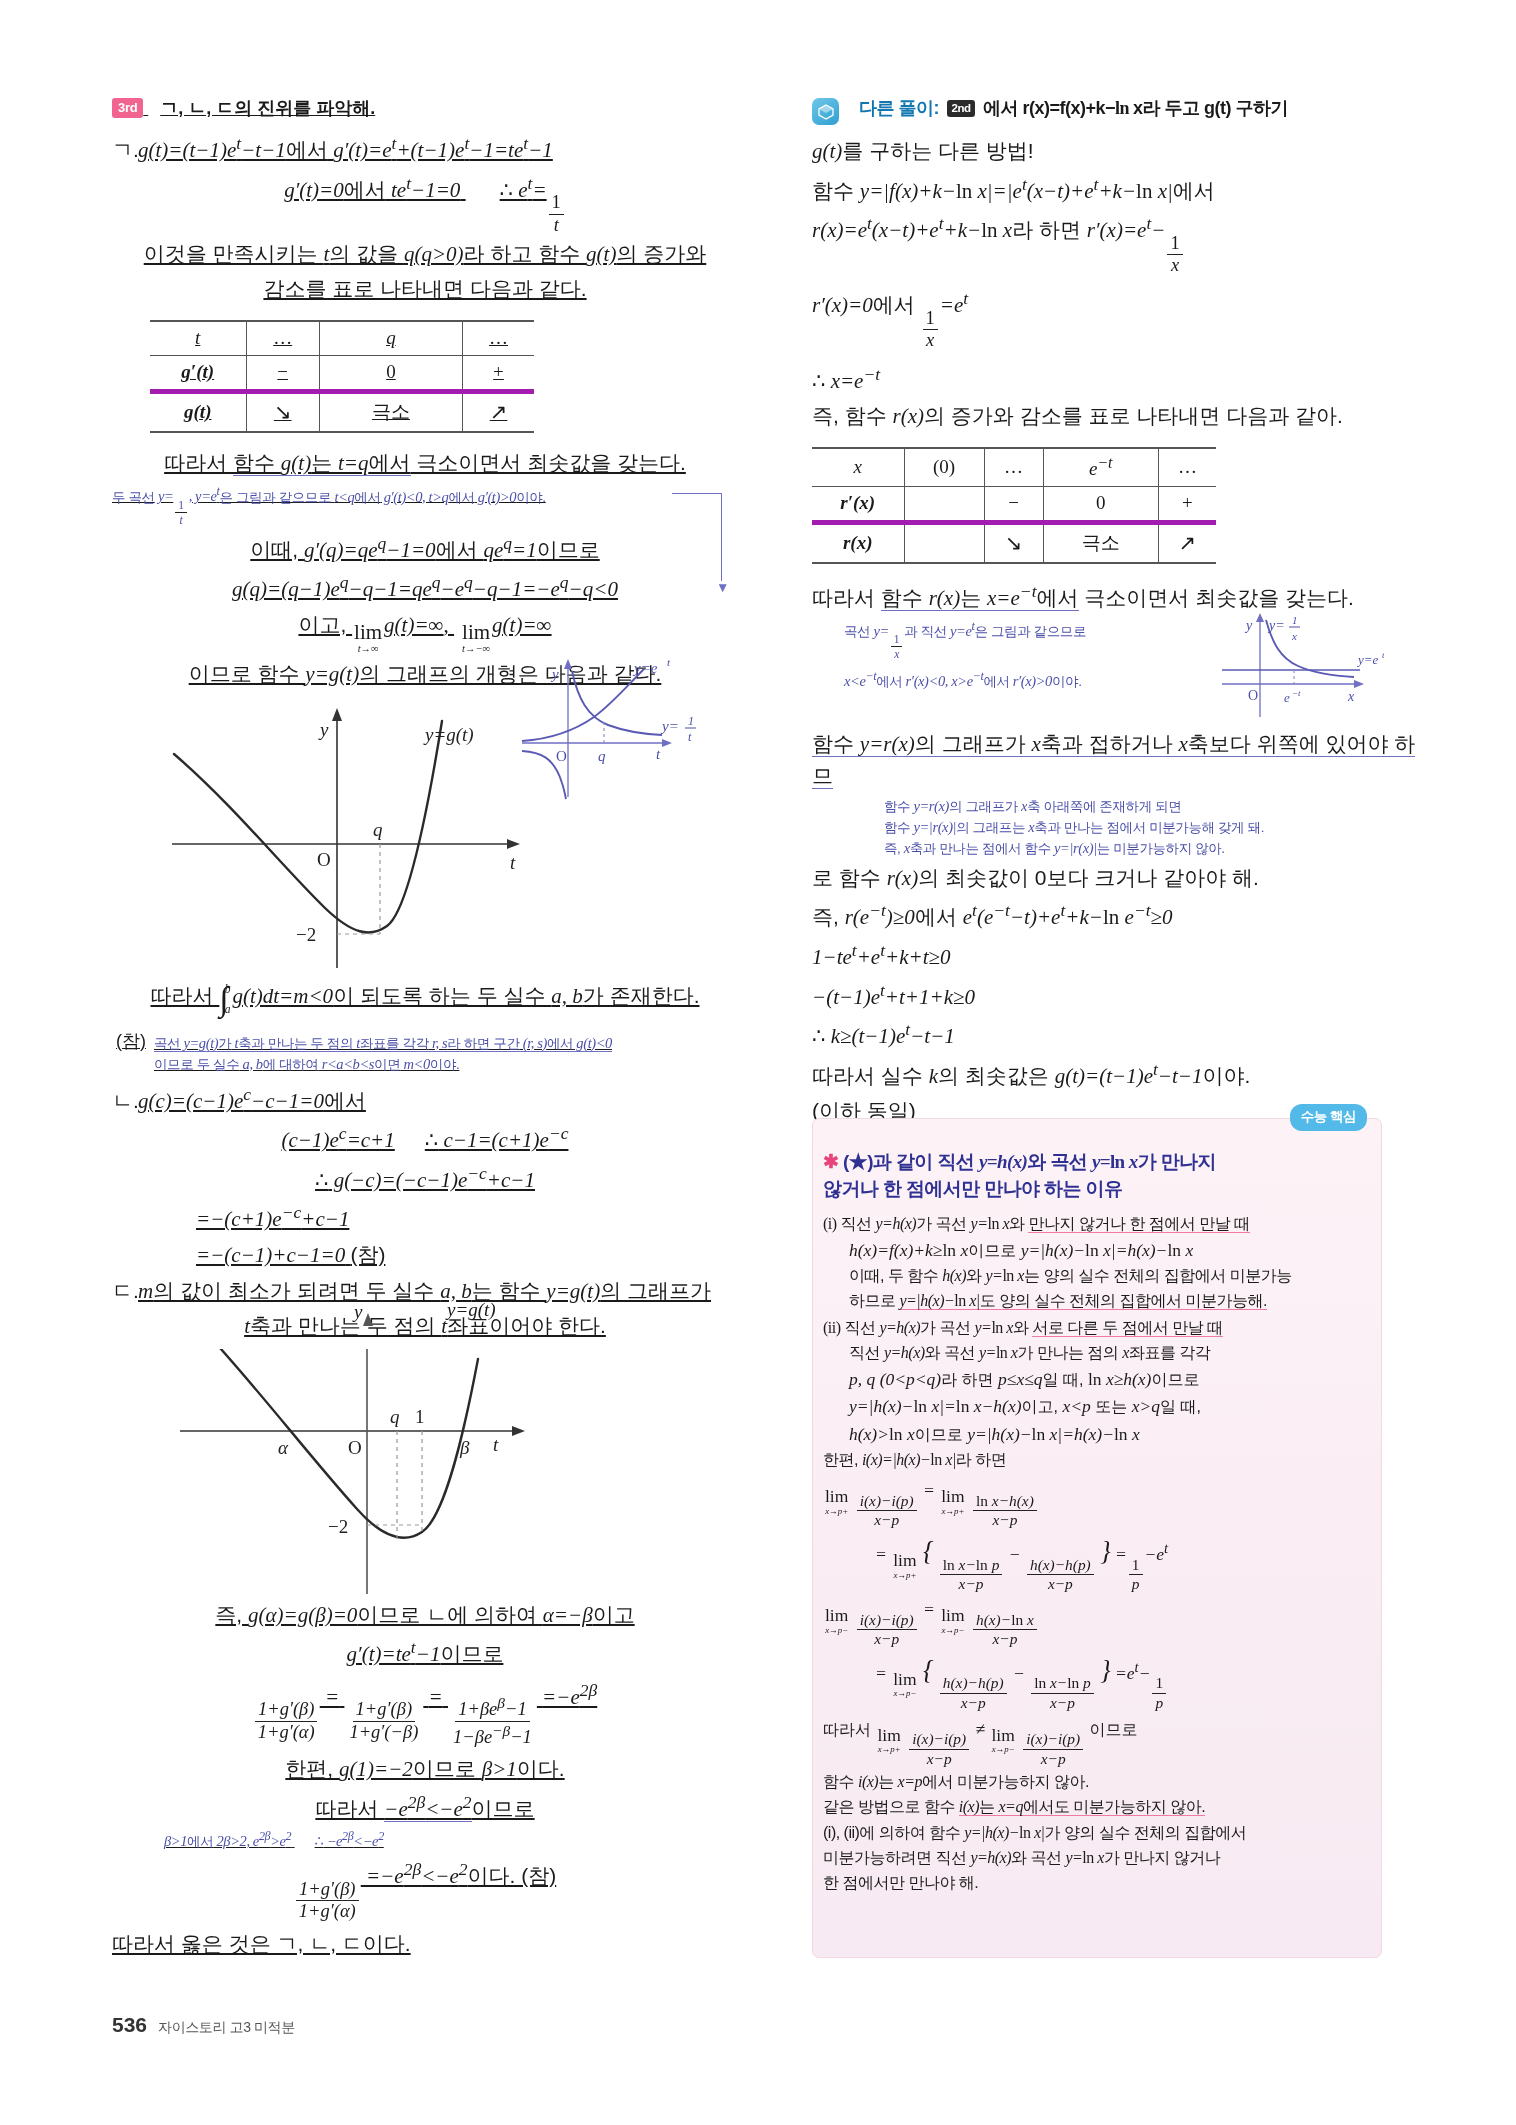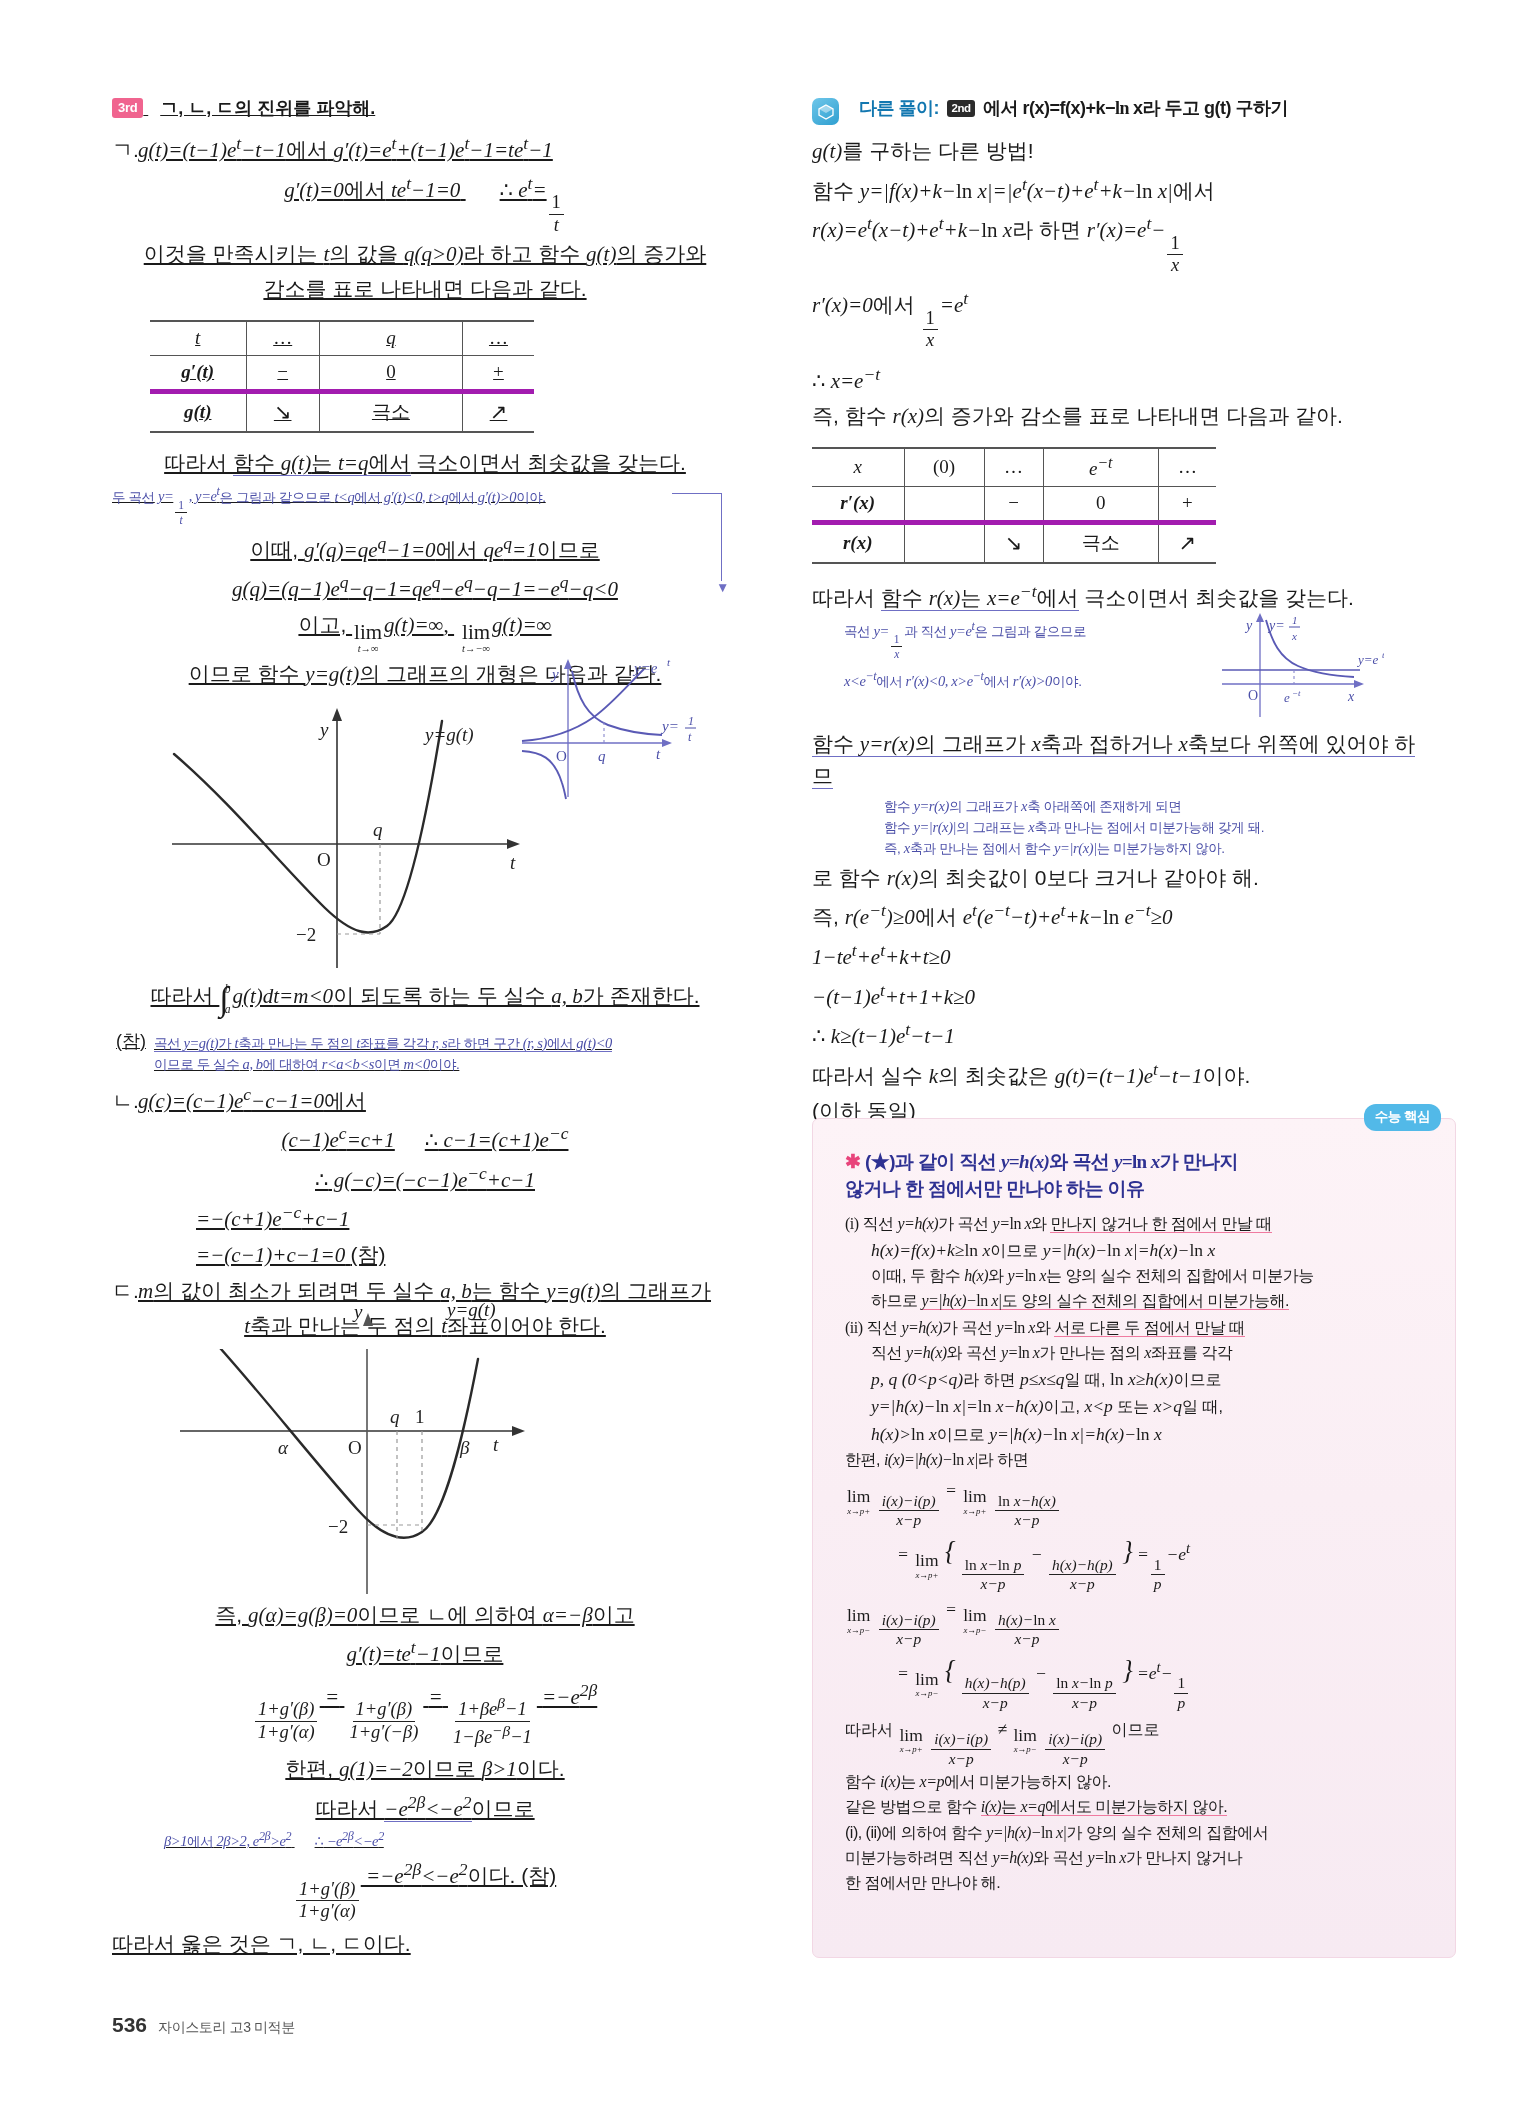--- a/index.html
+++ b/index.html
@@ -92,23 +92,23 @@
                color:#1277b0; letter-spacing:-0.5px; }
   .alt-title .blk { color:#1a1a1a; }
   .badge-2nd {
     display:inline-block; background:#2b2b2b; color:#fff; font-family:"Liberation Sans",sans-serif;
     font-weight:bold; font-size:11.5px; padding:2px 5px 3px 5px; border-radius:3px;
     vertical-align:2px; margin:0 3px;
   }
 
   
   .hilite-box{
-    position:absolute; left:812px; top:1118px; width:644px; height:840px;
+    position:absolute; left:812px; top:1118px; width:570px; height:840px;
     background:linear-gradient(180deg,#fdf3f7 0%, #faeef4 45%, #f7eaf2 100%);
-    border:1px solid #f2d7e4; border-radius:7px; padding:30px 22px 18px 32px;
+    border:1px solid #f2d7e4; border-radius:7px; padding:30px 22px 18px 10px;
   }
   .tag-suneung{
     position:absolute; right:14px; top:-15px;
     background:#52b9e8; color:#fff; font-family:"Liberation Sans",sans-serif;
     font-weight:bold; font-size:13.5px; padding:4px 11px 5px 11px; border-radius:12px;
     letter-spacing:-0.5px;
   }
   .hl-title{
     font-family:"Liberation Sans",sans-serif; font-weight:bold; font-size:19px;
     color:#2e3192; line-height:1.42; letter-spacing:-0.6px; margin-bottom:9px;

